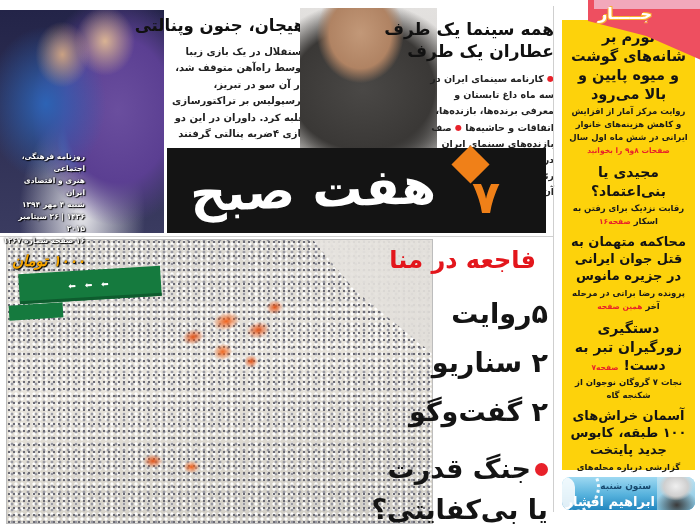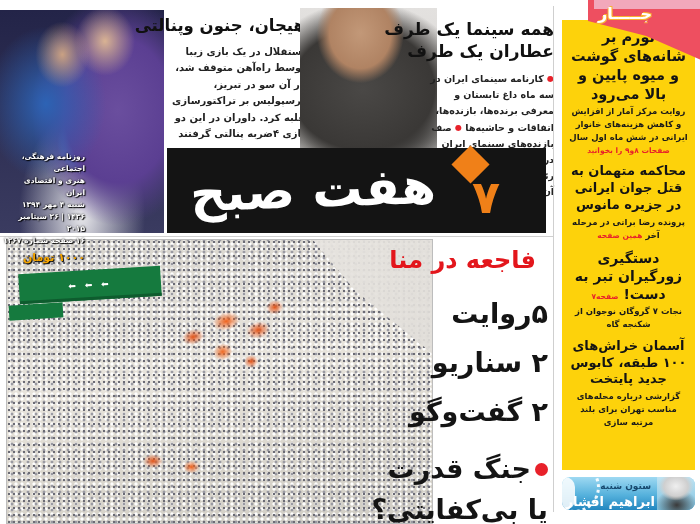--- a/index.html
+++ b/index.html
@@ -35,21 +35,21 @@
       radial-gradient(90px 150px at 50% 92%, #e9e9ec 0%, rgba(233,233,236,0) 70%),
       linear-gradient(180deg, #232448 0%, #3a3b60 100%);
   }
 
   
   #masthead-info {
     left:3px; top:151px; width:82px; z-index:6; direction:rtl; text-align:right;
     color:#ffffff; font-size:7.5px; font-weight:bold; line-height:1.6;
     text-shadow:0 0 2px #000, 1px 1px 1px #000;
   }
-  #masthead-info .price { color:#f7a600; font-size:11px; margin-top:2px; letter-spacing:0.5px; }
+  #masthead-info .price { color:#f7a600; font-size:15px; margin-top:2px; letter-spacing:0.5px;font-style:italic; }
 
   
   #football-text { left:150px; top:16px; width:155px; text-align:right; direction:rtl; }
   #football-text .hl {
     font-size:16.5px; font-weight:900; color:#111; white-space:nowrap; line-height:1.2;
   }
   #football-text .body {
     margin-top:8px; font-size:10px; font-weight:bold; color:#222; line-height:1.65;
     width:138px; margin-right:0; margin-left:auto;
   }
@@ -255,20 +255,27 @@
   <div class="abs" id="yellow-panel">
 
     <div class="yi">
       <div class="yhl yhl-a">تورم بر شانه‌های گوشت و میوه پایین و بالا می‌رود</div>
       <div class="ysub">
         <span>روایت مرکز آمار از افزایش و کاهش هزینه‌های خانوار ایرانی در شش ماه اول سال</span>
         <span class="yref">صفحات ۸و۹ را بخوانید</span>
       </div>
     </div>
 
+    <div class="yi">
+      <div class="yhl yhl-b">مجیدی یا بنی‌اعتماد؟</div>
+      <div class="ysub">
+        <span>رقابت نزدیک برای رفتن به اسکار</span>
+        <span class="yref">صفحه۱۶</span>
+      </div>
+    </div>
 
     <div class="yi">
       <div class="yhl yhl-c">محاکمه متهمان به قتل جوان ایرانی در جزیره مانوس</div>
       <div class="ysub">
         <span>پرونده رضا براتی در مرحله آخر</span>
         <span class="yref">همین صفحه</span>
       </div>
     </div>
 
     <div class="yi">

